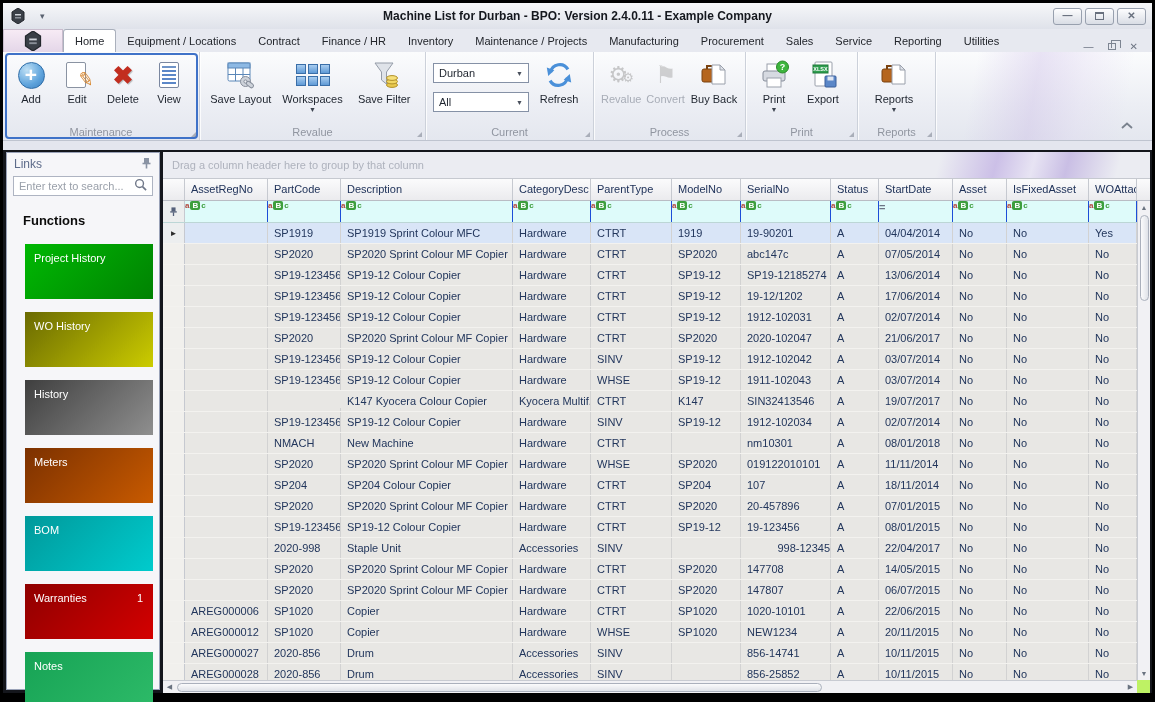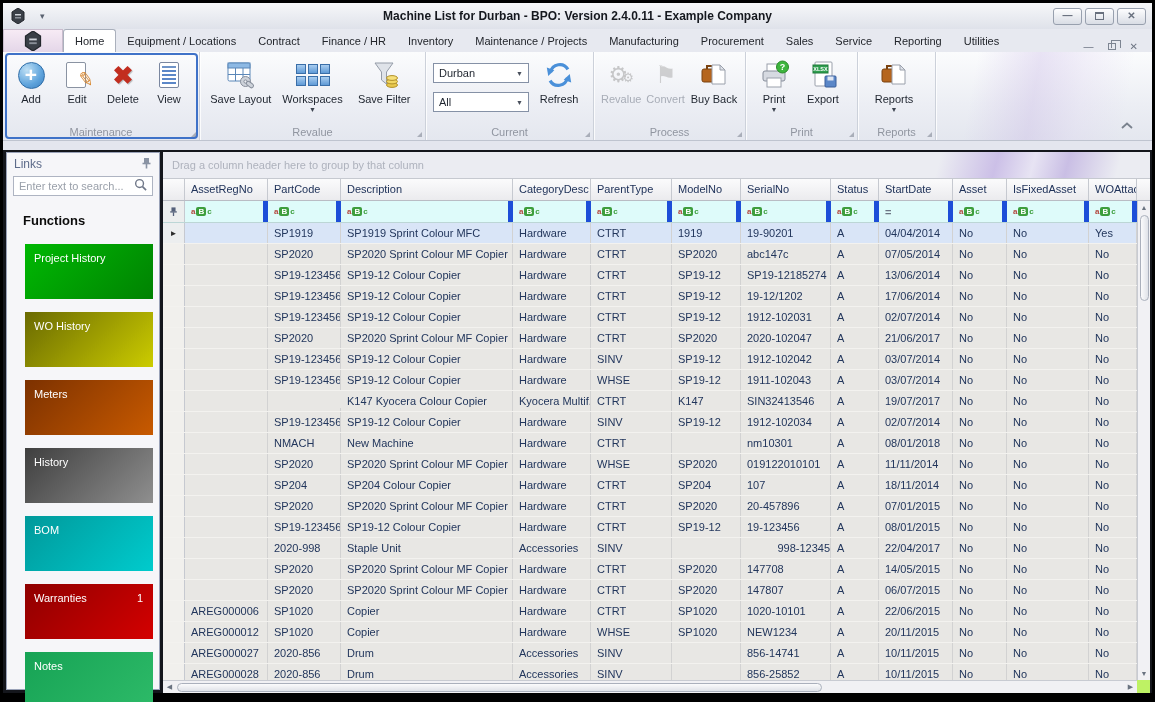--- a/index.html
+++ b/index.html
@@ -97,21 +97,21 @@
     padding-left:9px; font-size:11px; color:#aeb2bd; overflow:hidden; }
   .swirl { position:absolute; right:0; top:0; width:280px; height:26px; pointer-events:none;
     background:linear-gradient(105deg,rgba(185,165,225,0) 25%,rgba(178,155,222,.55) 45%,rgba(225,215,245,.4) 58%,rgba(168,145,215,.5) 70%,rgba(185,165,225,0) 88%); }
   .hrow { display:flex; height:23px; background:linear-gradient(#fbfbfc,#ebebee);
     border-top:1px solid #c6c9d0; border-bottom:1px solid #b9bcc4; }
   .hind { width:22px; border-right:1px solid #c6c9d0; }
   .hcell { border-right:1px solid #c6c9d0; font-size:11px; color:#20335a; line-height:21px;
     padding-left:6px; white-space:nowrap; overflow:hidden; }
   .frow { display:flex; height:22px; background:#defbfa; border-bottom:1px solid #bcd6d6; }
   .find { width:22px; border-right:1px solid #c6c9d0; display:flex; align-items:center; justify-content:center; background:#eceeee; }
-  .fcell { border-right:5px solid #1d4ed8; display:flex; align-items:center; padding-left:6px; }
+  .fcell { border-right:1px solid #1d4ed8; display:flex; align-items:flex-start; }
   .abc { font-size:8px; font-weight:bold; }
   .abc em { font-style:normal; color:#b2453c; }
   .abc b { background:#3d9e3d; color:#fff; padding:0 2px; border-radius:2px; margin:0 1px; }
   .abc i { font-style:normal; color:#3d9e3d; }
   .eq { color:#6b7484; font-size:11px; font-weight:bold; }
   .rows { position:absolute; left:0; top:71px; right:13px; bottom:13px; overflow:hidden; }
   .trow { display:flex; height:21px; background:#e8e7e4; border-bottom:1px solid #f3f2ef; }
   .trow.sel { background:#d9e5f7; }
   .ind { width:22px; background:#f1f0ed; border-right:1px solid #c6c9d0; font-size:8px;
     color:#2a2a2a; display:flex; align-items:center; justify-content:center; }
@@ -402,25 +402,25 @@
       </span>
     </div>
     <div class="sb-section">Functions</div>
     <div class="tiles">
         <div class="tile" style="background: linear-gradient(135deg, rgb(0, 184, 3), rgb(0, 130, 2));">
           <span class="tile-label">Project History</span>
         </div>
         <div class="tile" style="background: linear-gradient(135deg, rgb(106, 106, 2), rgb(204, 204, 0));">
           <span class="tile-label">WO History</span>
         </div>
+        <div class="tile" style="background: linear-gradient(135deg, rgb(63, 63, 63), rgb(143, 143, 143));">
+          <span class="tile-label">History</span>
+        </div>
         <div class="tile" style="background: linear-gradient(135deg, rgb(124, 49, 0), rgb(200, 90, 0));">
           <span class="tile-label">Meters</span>
-        </div>
-        <div class="tile" style="background: linear-gradient(135deg, rgb(63, 63, 63), rgb(143, 143, 143));">
-          <span class="tile-label">History</span>
         </div>
         <div class="tile" style="background: linear-gradient(135deg, rgb(0, 153, 155), rgb(0, 203, 205));">
           <span class="tile-label">BOM</span>
         </div>
         <div class="tile" style="background: linear-gradient(135deg, rgb(143, 0, 0), rgb(212, 0, 0));">
           <span class="tile-label">Warranties</span>
           <span class="tile-badge">1</span>
         </div>
         <div class="tile" style="background: linear-gradient(135deg, rgb(23, 163, 85), rgb(45, 186, 104));">
           <span class="tile-label">Notes</span>

